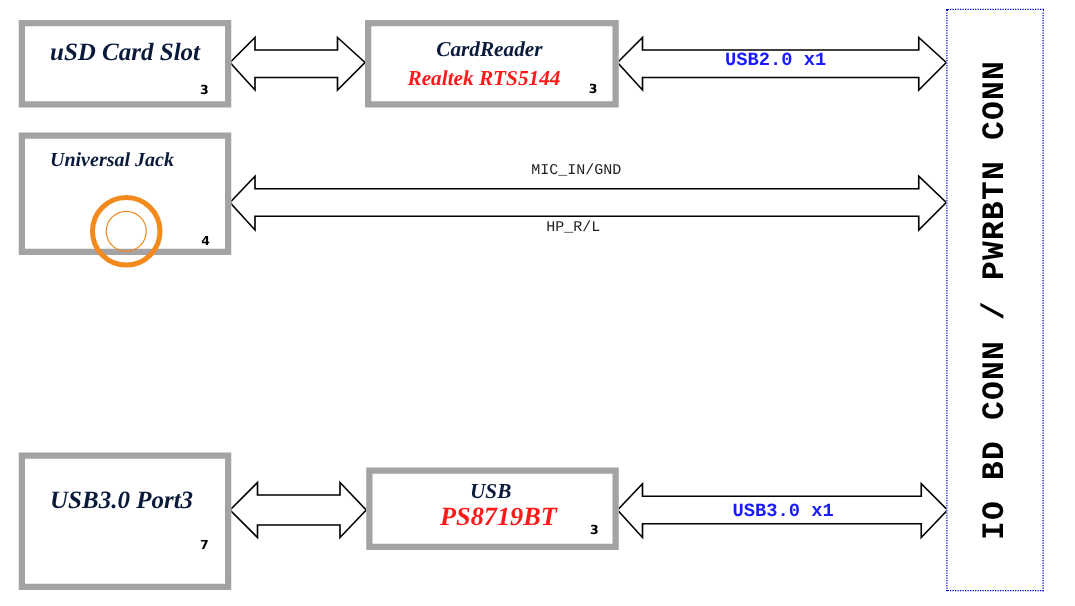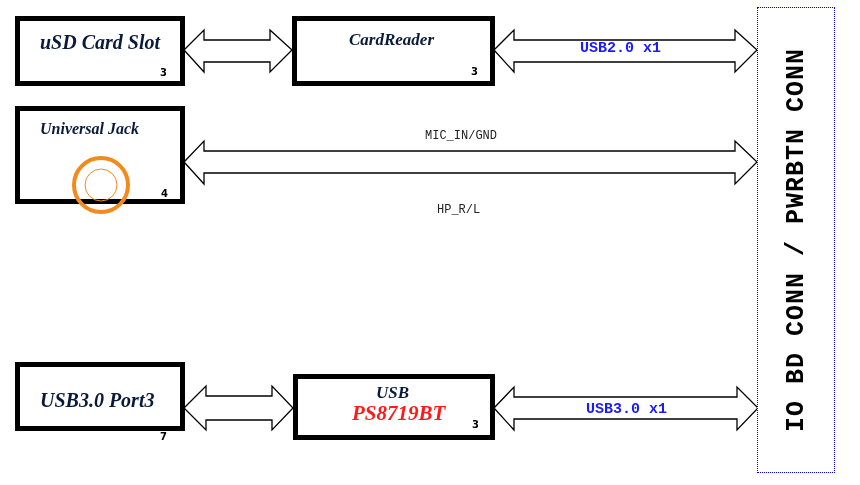--- a/index.html
+++ b/index.html
@@ -1,19 +1,19 @@
 <!DOCTYPE html>
 <html><head>
 <meta charset="utf-8">
 <style>
   html, body { margin: 0; padding: 0; background: #ffffff; }
   body { width: 860px; height: 485px; position: relative; overflow: hidden; }
   .box {
     position: absolute;
-    border: 5px solid #000000;
+    border: 5px solid #a3a3a3;
     background: #fff;
     box-sizing: border-box;
   }
   .title {
     position: absolute;
     font-family: "Liberation Serif", serif;
     font-style: italic;
     font-weight: bold;
     color: #0a1a3a;
     white-space: nowrap;
@@ -77,43 +77,44 @@
   <polygon points="494,408 514,387 514,397 737,397 737,387 758,408 737,430 737,419 514,419 514,430" fill="#fff" stroke="#000" stroke-width="1.3"></polygon>
 </svg>
 
 <div class="box" style="left:15px; top:16px; width:170px; height:70px;">
   <span class="title" style="left:20px; top:10px; font-size:20px;">uSD Card Slot</span>
   <span class="pagenum" style="left:140px; top:46px;">3</span>
 </div>
 
 <div class="box" style="left:292px; top:16px; width:203px; height:70px;text-align:right;">
   <span class="title" style="left:52px; top:9px; font-size:17px;">CardReader</span>
+  <span class="subtitle" style="left:29px; top:32px; font-size:17px;">Realtek RTS5144</span>
   <span class="pagenum" style="left:174px; top:45px;">3</span>
 </div>
 
 <div class="box" style="left:15px; top:106px; width:170px; height:98px;">
   <span class="title" style="left:20px; top:9px; font-size:16px;">Universal Jack</span>
   <svg width="64" height="64" style="position:absolute; left:50px; top:43px;">
     <circle cx="31" cy="31" r="27" fill="none" stroke="#f28a1e" stroke-width="4"></circle>
     <circle cx="31" cy="31" r="16" fill="none" stroke="#f28a1e" stroke-width="1"></circle>
   </svg>
   <span class="pagenum" style="left:141px; top:77px;">4</span>
 </div>
 
-<div class="box" style="left:15px; top:362px; width:170px; height:69px;">
+<div class="box" style="left:15px; top:362px; width:170px; height:110px;">
   <span class="title" style="left:20px; top:22px; font-size:20px;">USB3.0 Port3</span>
   <span class="pagenum" style="left:140px; top:64px;">7</span>
 </div>
 
 <div class="box" style="left:293px; top:374px; width:202px; height:66px;">
   <span class="title" style="left:78px; top:4px; font-size:17px;text-align:center;">USB</span>
   <span class="subtitle" style="left:54px; top:22px; font-size:21px;">PS8719BT</span>
   <span class="pagenum" style="left:174px; top:40px;">3</span>
 </div>
 
 <span class="bus-label bus-blue" style="left:580px; top:40px;">USB2.0 x1</span>
 <span class="bus-label bus-black" style="left:425px; top:129px;">MIC_IN/GND</span>
-<span class="bus-label bus-black" style="left:437px; top:175px;margin-top:28px;">HP_R/L</span>
+<span class="bus-label bus-black" style="left:437px; top:175px;">HP_R/L</span>
 <span class="bus-label bus-blue" style="left:586px; top:401px;">USB3.0 x1</span>
 
 <div id="conn-box">
   <span id="conn-label">IO BD CONN / PWRBTN CONN</span>
 </div>
 
 </body></html>

